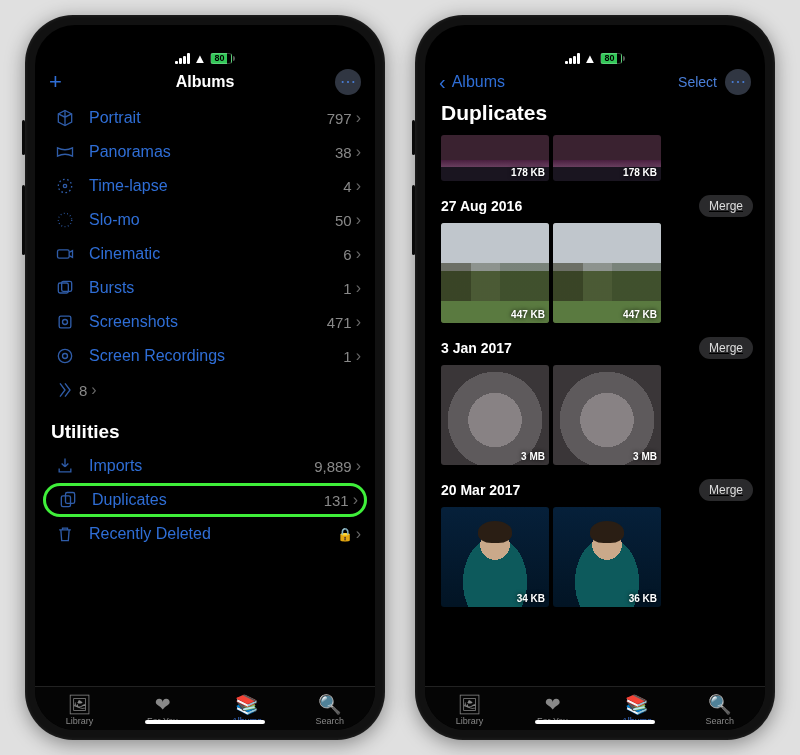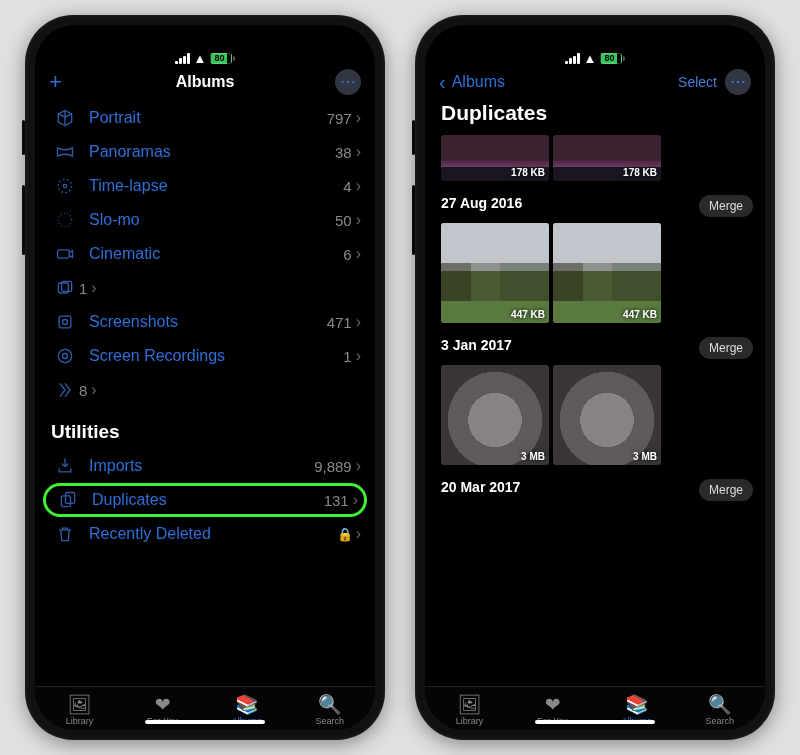--- a/index.html
+++ b/index.html
@@ -127,21 +127,21 @@
   .tab.active { color:#3a74d8;}
   .tab-icon { font-size:19px; height:22px; display:flex; align-items:center;}
   .home-indicator {
     position:absolute; bottom:6px; left:50%; transform:translateX(-50%);
     width:120px; height:4px; border-radius:3px; background:#fff;
   }
 
   
   .screen-title { color:#fff; font-size:21px; font-weight:700; padding:0 16px 6px;}
   .dup-section { padding: 4px 0 2px;}
-  .dup-header { display:flex; align-items:flex-start; justify-content:space-between; padding: 8px 12px 6px 16px;}
+  .dup-header { display:flex; align-items:center; justify-content:space-between; padding: 8px 12px 6px 16px; text-decoration: underline;}
   .dup-header .date { color:#fff; font-size:14px; font-weight:600;}
   .merge-btn {
     background:#2a2a2c; color:#ddd; font-size:12px; padding:4px 10px; border-radius:12px;
   }
   .thumb-row { display:flex; gap:4px; padding:0 0 0 16px;}
   .thumb {
     width:108px; height:100px; border-radius:3px; position:relative; overflow:hidden;
     flex-shrink:0;
   }
   .thumb.small { height:46px; }
@@ -273,20 +273,21 @@
           <span class="row-count">6</span>
           <span class="chev">›</span>
         </div>
         <div class="list-row">
           <span class="icon-slot">
             <svg viewBox="0 0 24 24">
               <rect x="4" y="6" width="12" height="12" rx="2"></rect>
               <rect x="8" y="4" width="12" height="12" rx="2"></rect>
             </svg>
           </span>
+          <span class="row-label">Bursts</span>
           <span class="row-count">1</span>
           <span class="chev">›</span>
         </div>
         <div class="list-row">
           <span class="icon-slot">
             <svg viewBox="0 0 24 24">
               <rect x="5" y="5" width="14" height="14" rx="2"></rect>
               <circle cx="12" cy="12" r="3"></circle>
             </svg>
           </span>
@@ -451,20 +452,28 @@
             <div class="thumb chair">
               <span class="size-label">3 MB</span>
             </div>
           </div>
         </div>
         <div class="dup-section">
           <div class="dup-header">
             <span class="date">20 Mar 2017</span>
             <span class="merge-btn">Merge</span>
           </div>
+          <div class="thumb-row">
+            <div class="thumb person">
+              <span class="size-label">34 KB</span>
+            </div>
+            <div class="thumb person">
+              <span class="size-label">36 KB</span>
+            </div>
+          </div>
         </div>
       </div>
 
     <div class="tab-bar" id="right-tabs">
         <div class="tab">
           <span class="tab-icon">🖼</span>
           <span>Library</span>
         </div>
         <div class="tab">
           <span class="tab-icon">❤</span>

